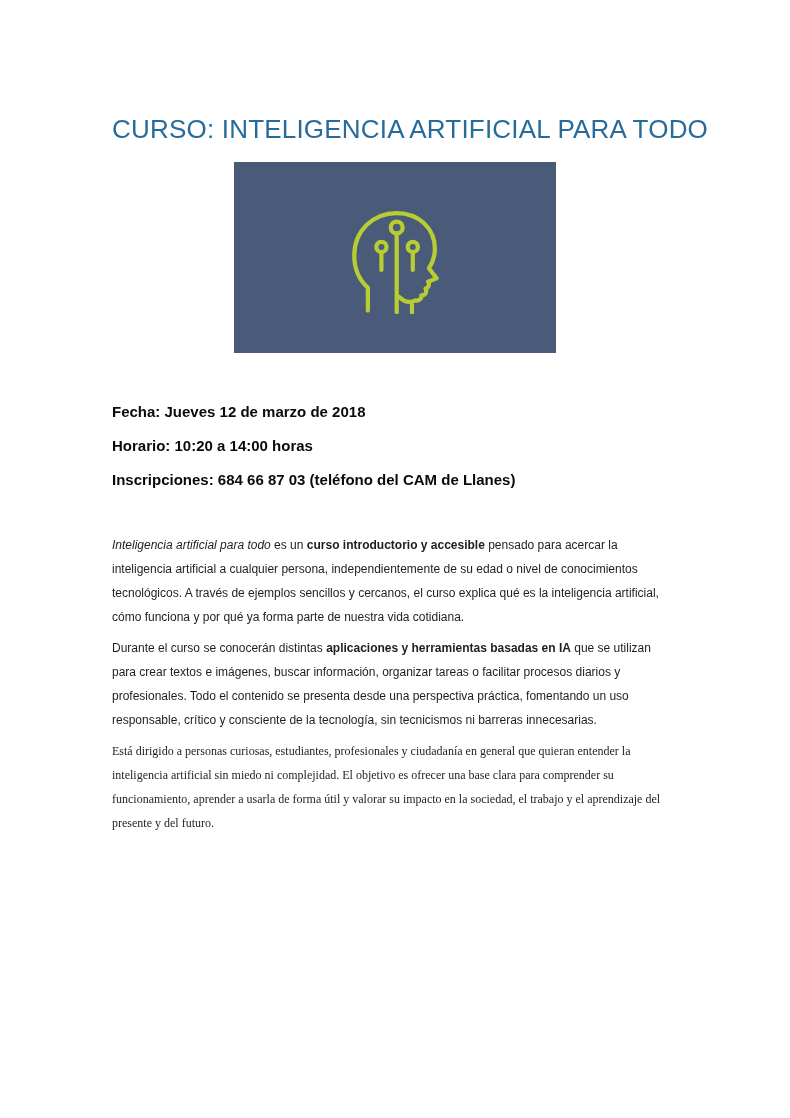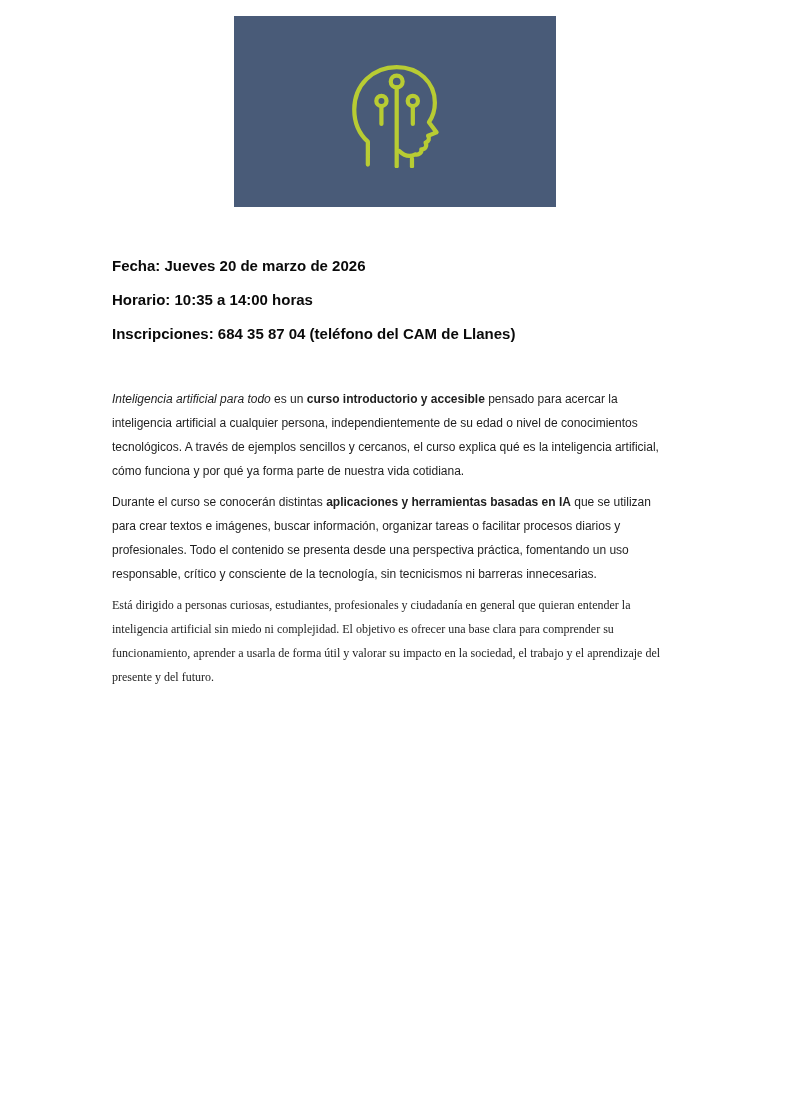--- a/index.html
+++ b/index.html
@@ -74,20 +74,21 @@
   section.description p:last-child{margin-bottom:0;font-family:Liberation Serif, serif;}
   .run-bold{font-weight:700;}
   .run-italic{font-style:italic;}
 </style>
 </head>
 <body>
 
 <div class="page">
   <div class="content">
 
+    <h1 class="doc-title">CURSO: INTELIGENCIA ARTIFICIAL PARA TODO</h1>
 
     <figure class="hero">
       <svg width="102" height="112" viewBox="0 0 120 132" aria-hidden="true">
 
         <path class="hero-stroke" d="M28 128 L28 101
           C18 92 12 78 12 63
           C12 34 34 13 62 13
           C88 13 107 31 107 55
           C107 64 104 72 100 78
           L109 90 L99 94
@@ -103,25 +104,25 @@
 
         <circle class="hero-stroke" cx="44" cy="53" r="6"></circle>
         <path class="hero-stroke" d="M44 59 L44 80"></path>
 
         <circle class="hero-stroke" cx="81" cy="53" r="6"></circle>
         <path class="hero-stroke" d="M81 59 L81 80"></path>
       </svg>
     </figure>
 
     <section class="details">
-      <p>Fecha: Jueves 20 de marzo de 2026</p>
+      <p>Fecha: Jueves 12 de marzo de 2018</p>
       <p>
-        <span>Horario: 10:35 a 14:00 horas</span><br>
+        <span>Horario: 10:20 a 14:00 horas</span><br>
       </p>
-      <p>Inscripciones: 684 35 87 04 (teléfono del CAM de Llanes)</p>
+      <p>Inscripciones: 684 66 87 03 (teléfono del CAM de Llanes)</p>
     </section>
 
     <section class="description">
       <p><span class="run-italic">Inteligencia artificial para todo</span><span> es un </span><span class="run-bold">curso introductorio y accesible</span><span> pensado para acercar la inteligencia artificial a cualquier persona, independientemente de su edad o nivel de conocimientos tecnológicos. A través de ejemplos sencillos y cercanos, el curso explica qué es la inteligencia artificial, cómo funciona y por qué ya forma parte de nuestra vida cotidiana.</span></p>
       <p><span>Durante el curso se conocerán distintas </span><span class="run-bold">aplicaciones y herramientas basadas en IA</span><span> que se utilizan para crear textos e imágenes, buscar información, organizar tareas o facilitar procesos diarios y profesionales. Todo el contenido se presenta desde una perspectiva práctica, fomentando un uso responsable, crítico y consciente de la tecnología, sin tecnicismos ni barreras innecesarias.</span></p>
       <p><span>Está dirigido a personas curiosas, estudiantes, profesionales y ciudadanía en general que quieran entender la inteligencia artificial sin miedo ni complejidad. El objetivo es ofrecer una base clara para comprender su funcionamiento, aprender a usarla de forma útil y valorar su impacto en la sociedad, el trabajo y el aprendizaje del presente y del futuro.</span></p>
     </section>
 
   </div>
 </div>

